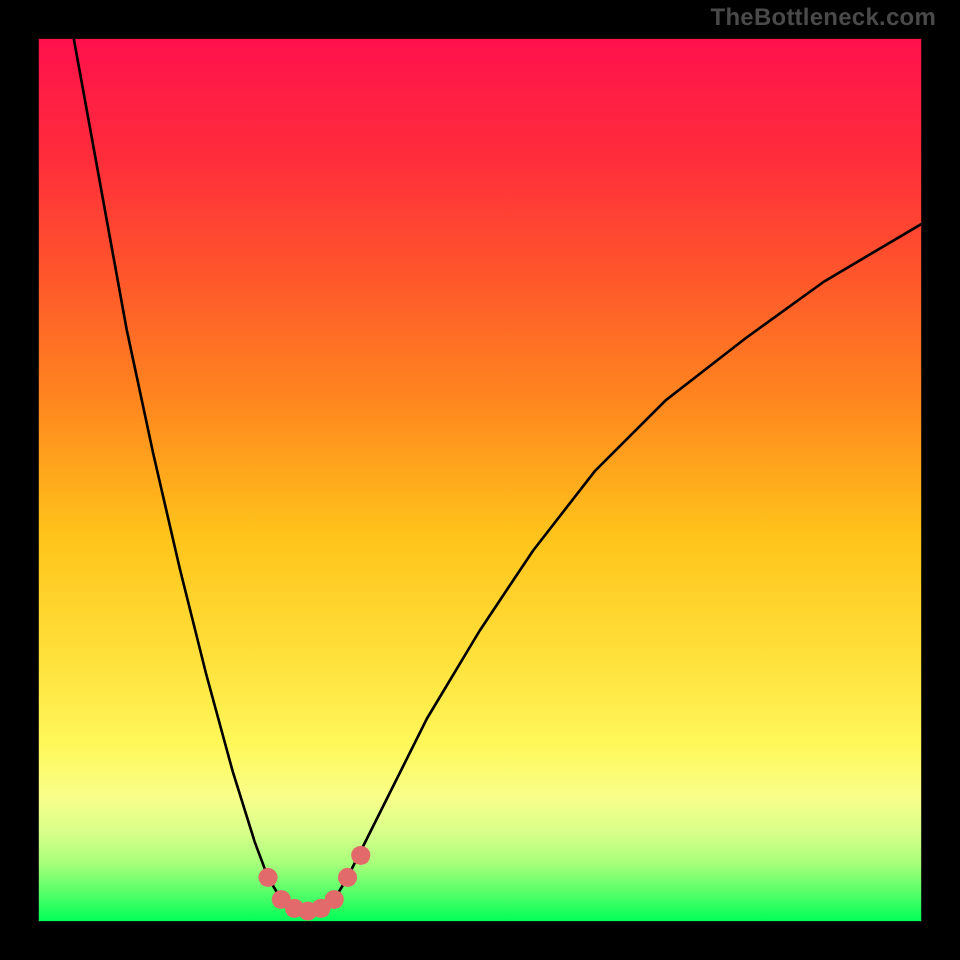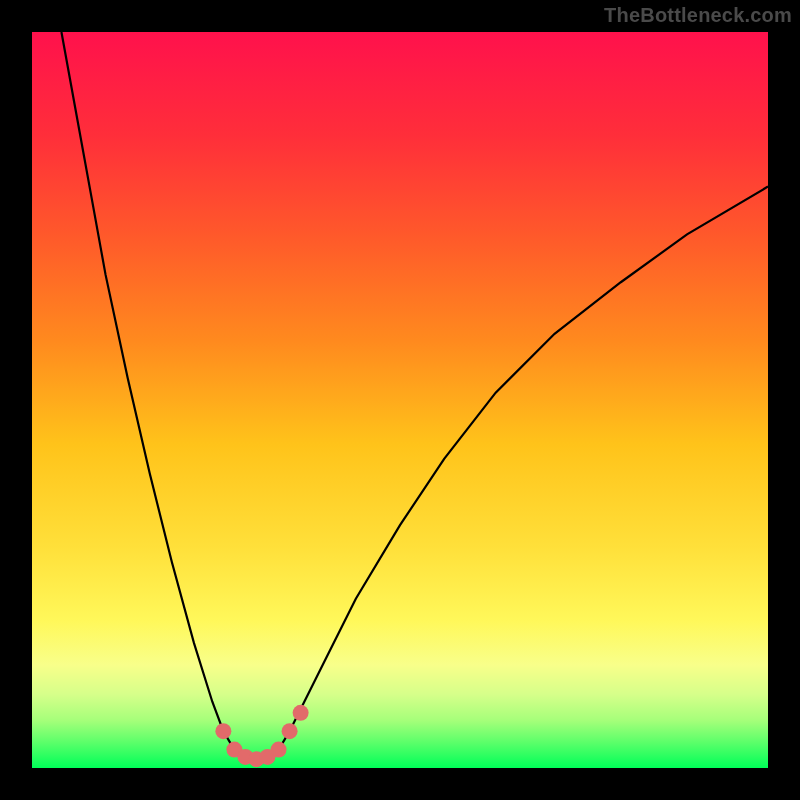--- a/index.html
+++ b/index.html
@@ -33,21 +33,21 @@
   .curve-svg {
     position: absolute;
     left: 0;
     top: 0;
     width: 100%;
     height: 100%;
   }
   .watermark {
     position: absolute;
     top: 4px;
-    right: 8px;
+    right: 20px;
     font-family: Arial, Helvetica, sans-serif;
     font-size: 20px;
     font-weight: 600;
     color: #4a4a4a;
     letter-spacing: 0.2px;
   }
 </style>
 </head>
 <body>
 

